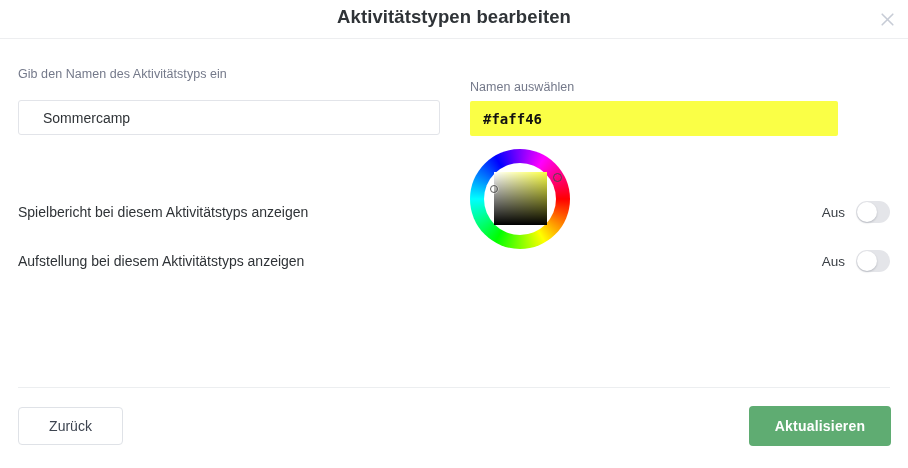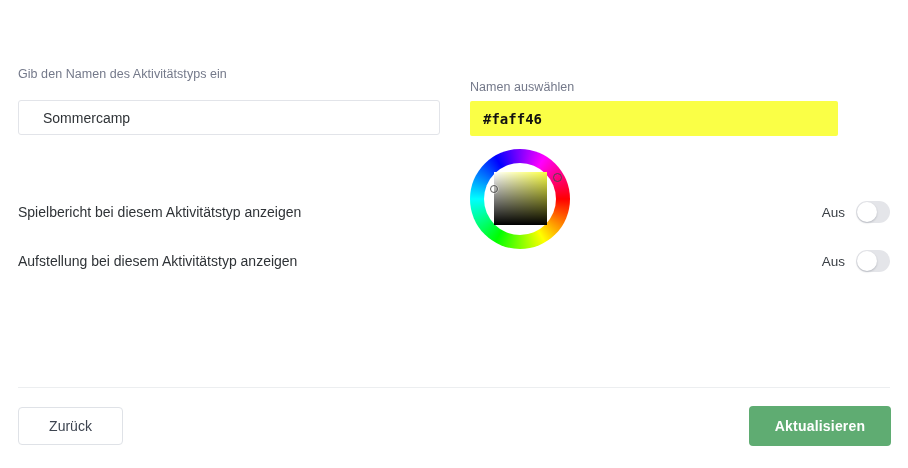--- a/index.html
+++ b/index.html
@@ -221,49 +221,57 @@
     color: #ffffff;
     font-weight: 700;
     letter-spacing: 0.2px;
   }
 </style>
 </head>
 <body>
 
 <div id="modal">
 
+  <div class="modal-header">
+    <div class="modal-title">Aktivitätstypen bearbeiten</div>
+    <div class="close-btn">
+      <svg width="13" height="13" viewBox="0 0 13 13" aria-hidden="true">
+        <path d="M1.2 1.2 L11.8 11.8 M11.8 1.2 L1.2 11.8" stroke="#c7ccd6" stroke-width="1.6" stroke-linecap="round"></path>
+      </svg>
+    </div>
+  </div>
 
   <div class="modal-body">
 
     <div class="field-label" style="left:18px; top:28px;">Gib den Namen des Aktivitätstyps ein</div>
     <input class="text-input" style="left: 18px; top: 61px; width: 422px; padding-left: 24px;" value="Sommercamp">
 
     <div class="field-label" style="left:470px; top:41px;">Namen auswählen</div>
     <input class="color-input" style="left: 470px; top: 62px; width: 368px; background: rgb(250, 255, 70);" value="#faff46">
 
     <div class="color-wheel" style="left:470px; top:110px;">
       <div class="hue-ring"></div>
       <div class="hue-ring-inner-mask"></div>
       <div class="sv-square"></div>
       <div class="sv-marker" style="left:20px; top:36px;"></div>
       <div class="hue-marker" style="left:83px; top:24px;"></div>
     </div>
 
     <div class="toggle-row" style="top:161px;">
-      <span class="toggle-row-label">Spielbericht bei diesem Aktivitätstyp anzeigen</span>
+      <span class="toggle-row-label">Spielbericht bei diesem Aktivitätstyps anzeigen</span>
       <span class="toggle-right">
         <span class="toggle-state">Aus</span>
         <span class="switch">
           <span class="knob"></span>
         </span>
       </span>
     </div>
 
     <div class="toggle-row" style="top:210px;">
-      <span class="toggle-row-label">Aufstellung bei diesem Aktivitätstyp anzeigen</span>
+      <span class="toggle-row-label">Aufstellung bei diesem Aktivitätstyps anzeigen</span>
       <span class="toggle-right">
         <span class="toggle-state">Aus</span>
         <span class="switch">
           <span class="knob"></span>
         </span>
       </span>
     </div>
 
   </div>
 

